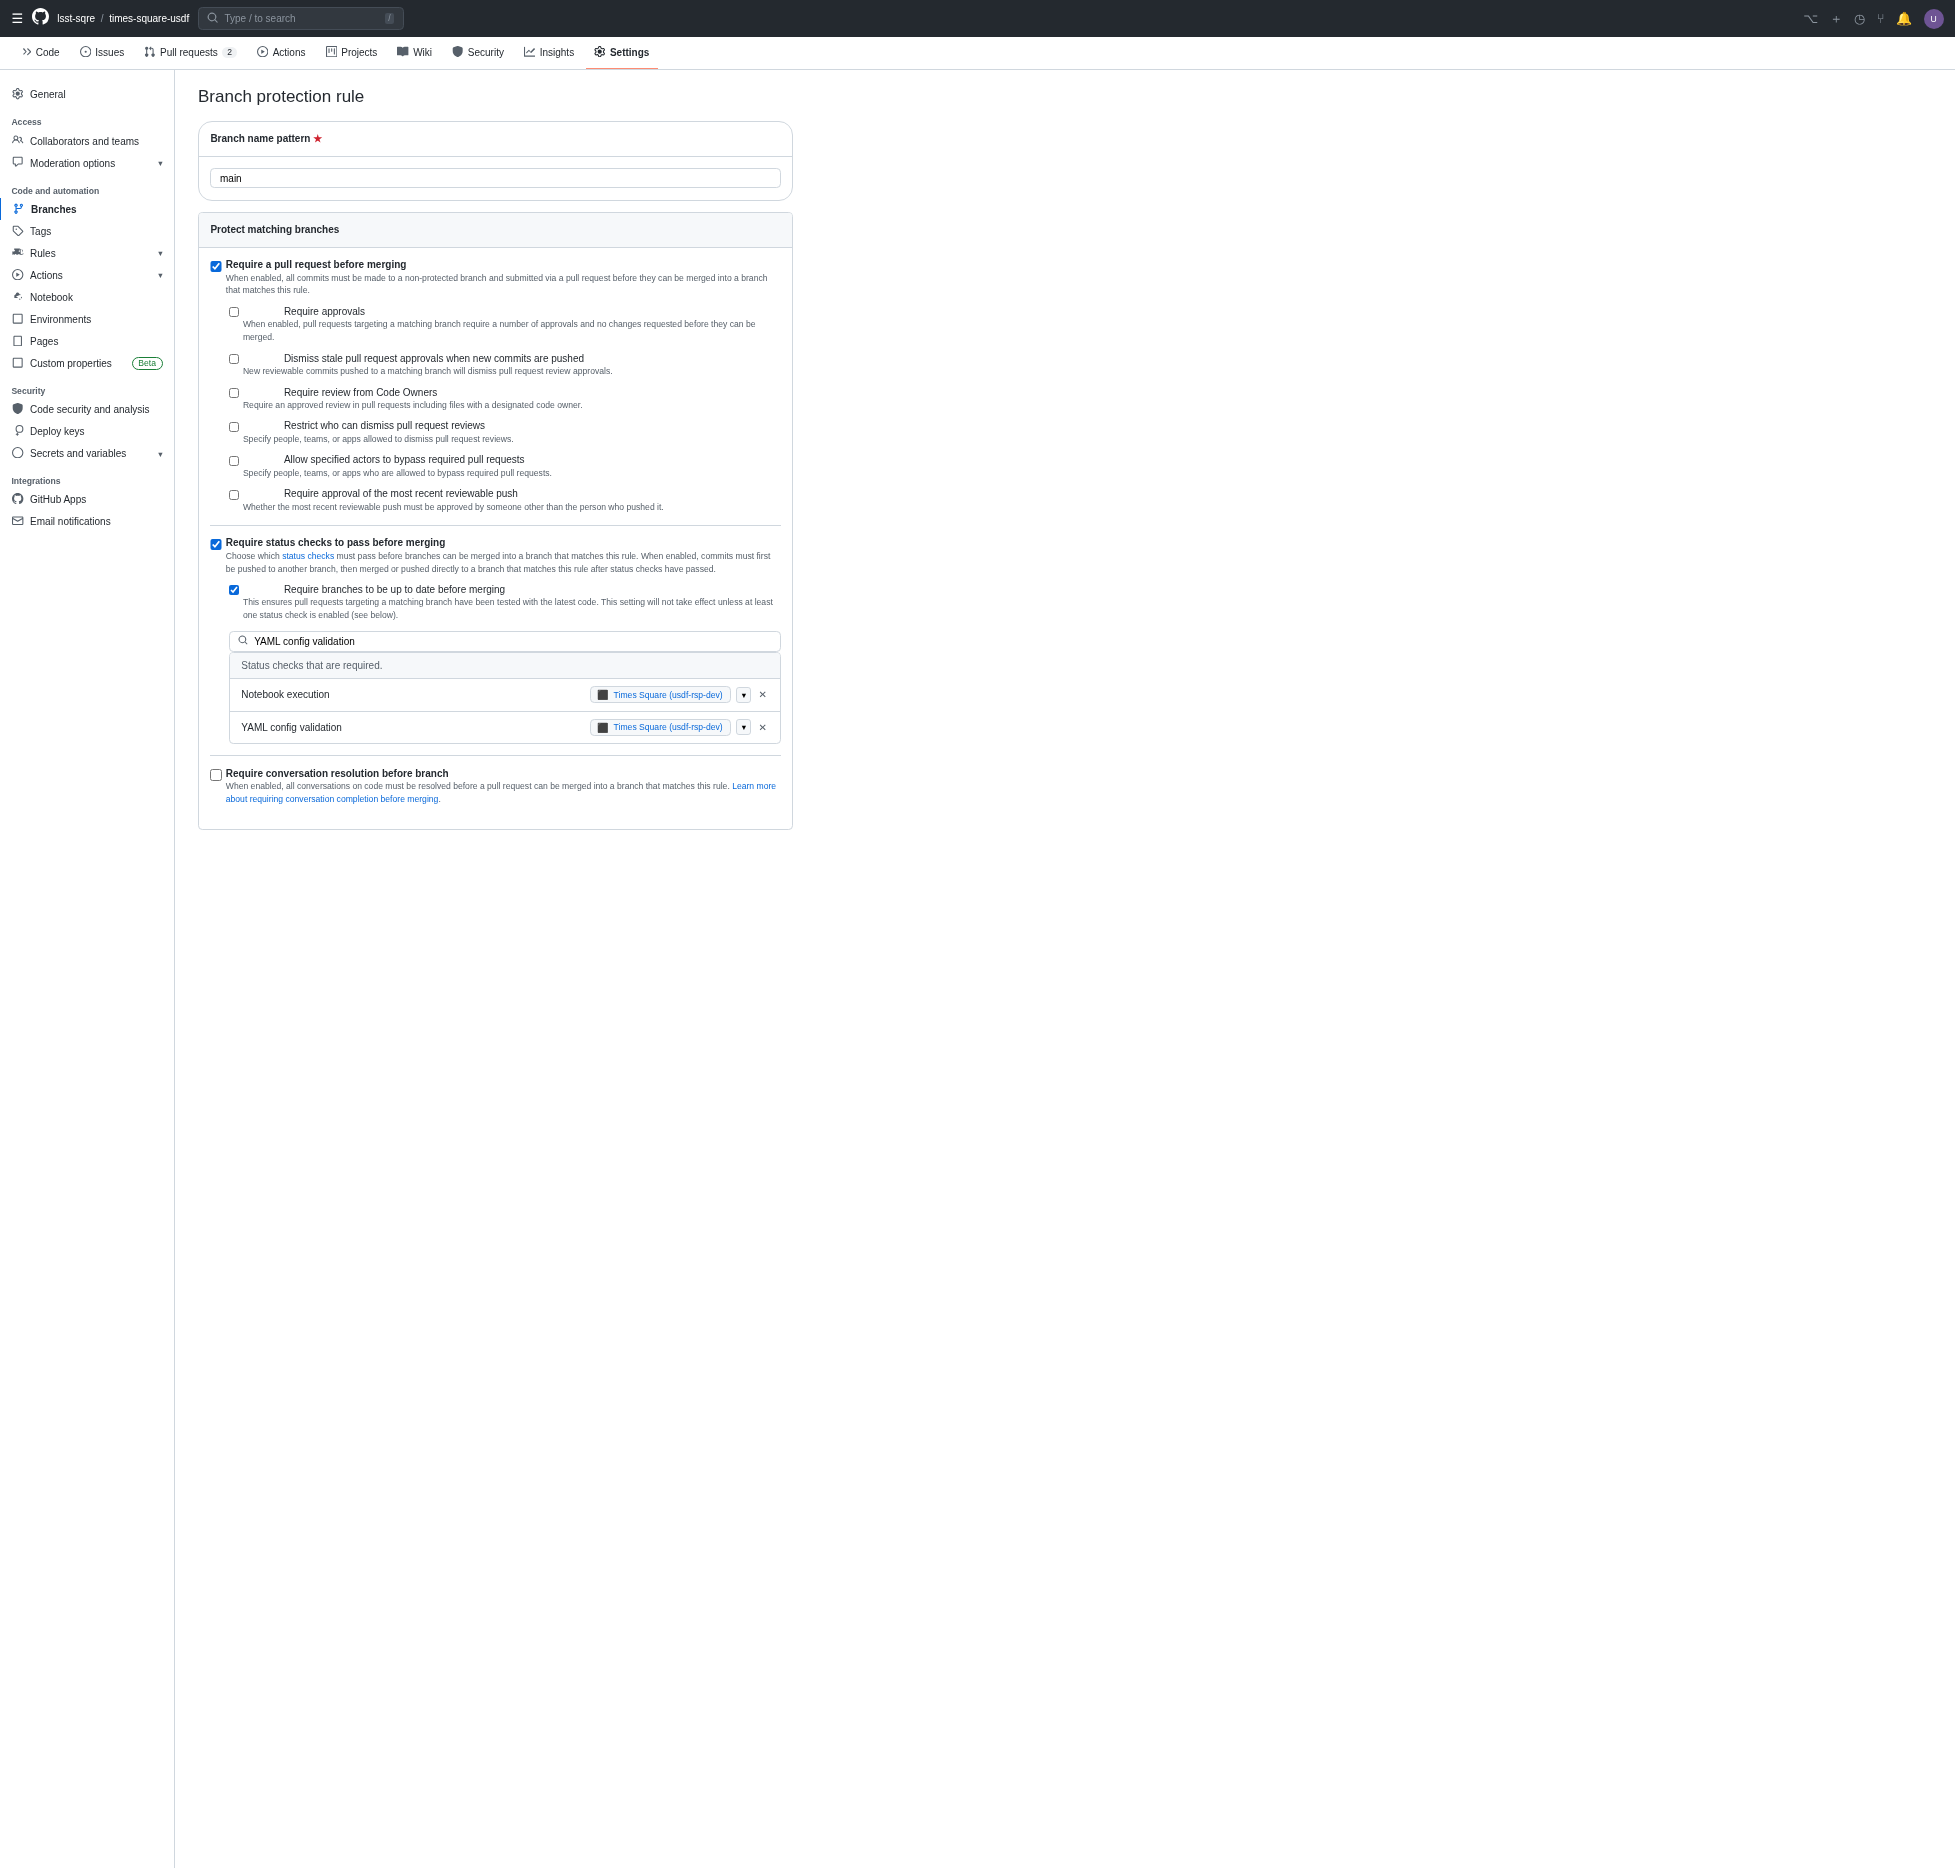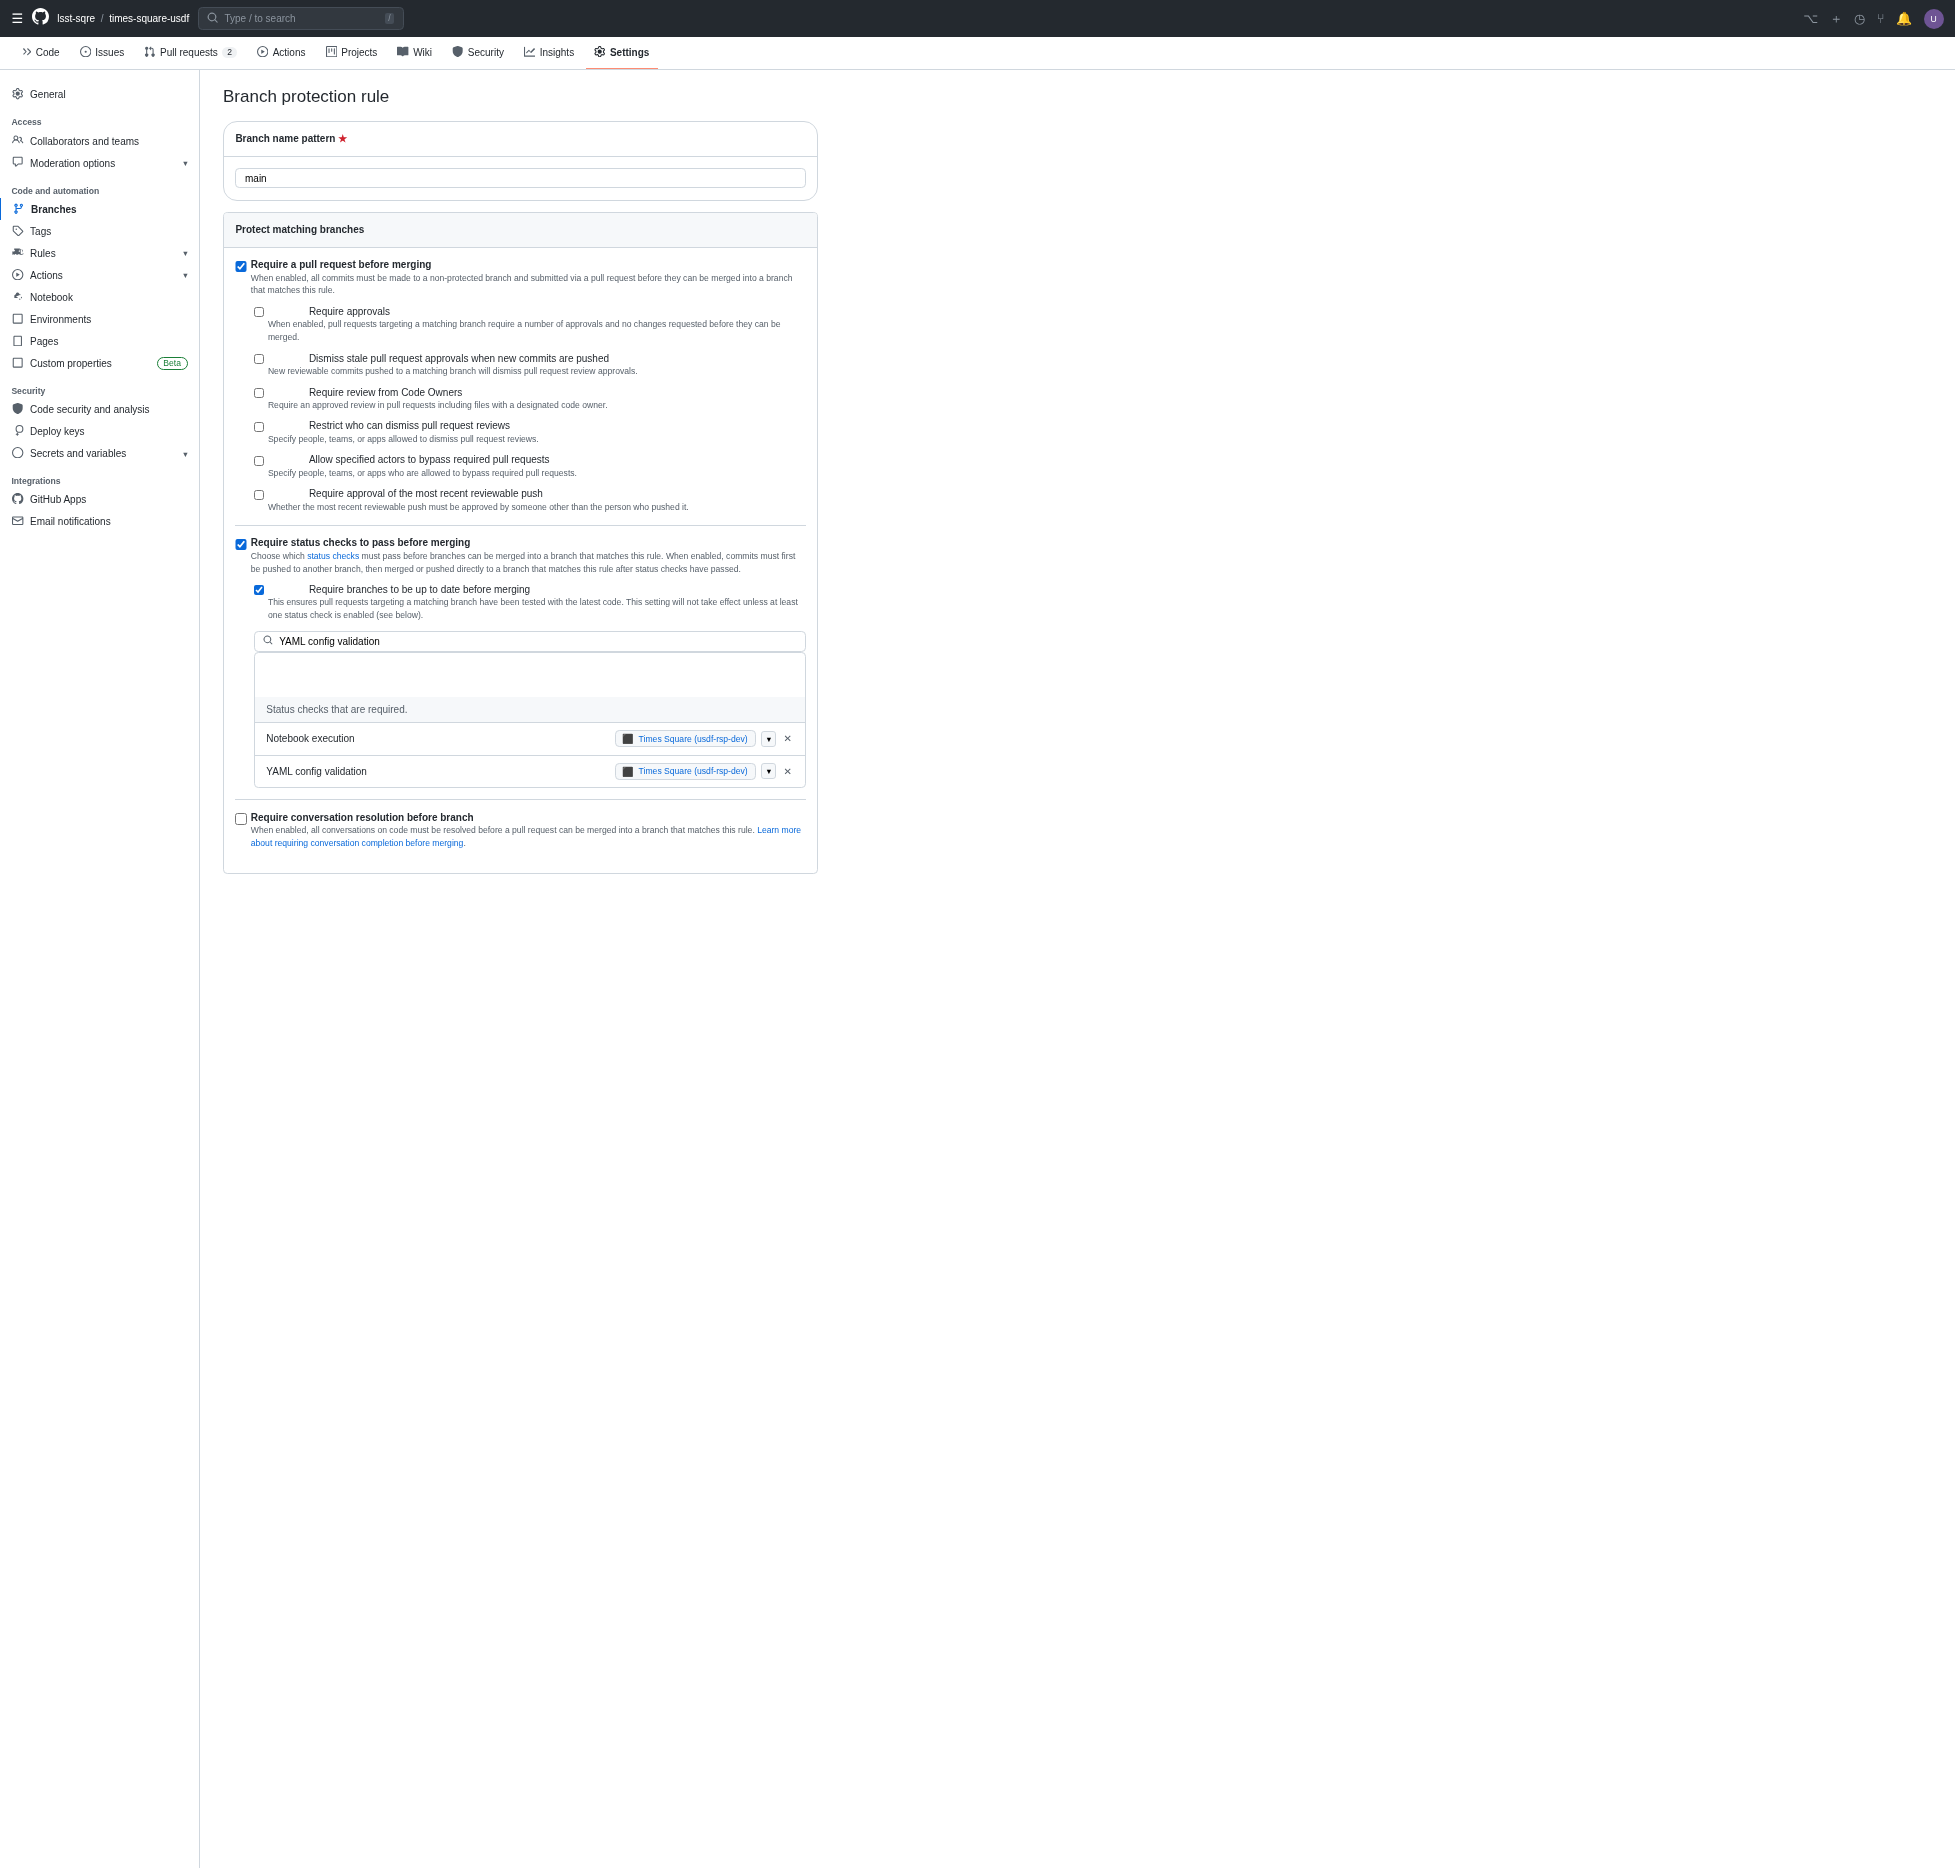--- a/index.html
+++ b/index.html
@@ -34,21 +34,21 @@
       color: #24292f; text-decoration: none; border-bottom: 1.4px solid transparent;
       cursor: pointer; white-space: nowrap;
     }
     .repo-tab.active { font-weight: 700; border-bottom-color: #fd8c73; color: #24292f; }
     .tab-count { background: #afb8c133; border-radius: 14.3px; padding: 0.7px 5px; font-size: 8.6px; color: #24292f; }
 
     
     .page-layout { display: flex; min-height: calc(100vh - 74px); }
 
     
-    .sidebar { width: 200px; padding: 14.3px 0; border-right: 0.7px solid #d0d7de; flex-shrink: 0; }
+    .sidebar { width: 175px; padding: 14.3px 0; border-right: 0.7px solid #d0d7de; flex-shrink: 0; }
     .sidebar-item {
       display: flex; align-items: center; gap: 5.7px; padding: 4.3px 11.4px;
       font-size: 10px; color: #24292f; cursor: pointer; text-decoration: none;
     }
     .sidebar-item.active { font-weight: 600; color: #24292f; border-left: 1.4px solid #0969da; background: transparent; }
     .sidebar-icon { color: #57606a; font-size: 11.4px; width: 13px; text-align: center; }
     .sidebar-section-label { font-size: 8.6px; font-weight: 600; color: #57606a; padding: 11.4px 11.4px 2.9px; }
     .sidebar-chevron { margin-left: auto; color: #57606a; font-size: 8.6px; }
     .beta-badge { background: transparent; border: 0.7px solid #1a7f37; color: #1a7f37; border-radius: 14.3px; padding: 0.7px 5.7px; font-size: 8.6px; font-weight: 500; margin-left: auto; }
 
@@ -80,21 +80,21 @@
     .check-sub-items { margin-left: 18.5px; margin-top: 8.6px; }
     .check-sub-item { margin-bottom: 8.6px; }
     .check-sub-item .check-item-main input[type="checkbox"] { width: 10px; height: 10px; }
     .check-sub-item .check-label { font-weight: 400; font-size: 10px; padding-left: 41px; }
 
     
     .status-search { display: flex; align-items: center; border: 0.7px solid #d0d7de; border-radius: 4.3px; padding: 3.6px 8.6px; gap: 5.7px; margin: 8.6px 0 0; }
     .status-search input { border: none; outline: none; flex: 1; font-size: 10px; }
 
     .status-checks-box { border: 0.7px solid #d0d7de; border-radius: 4.3px; overflow: hidden; margin-top: 0; }
-    .status-checks-label { padding: 7.1px 11.4px; font-size: 10px; color: #57606a; background: #f6f8fa; border-bottom: 0.7px solid #d0d7de; margin-top: 44px; }
+    .status-checks-label { padding: 7.1px 11.4px; font-size: 10px; color: #57606a; background: #f6f8fa; border-bottom: 0.7px solid #d0d7de; }
     .status-check-row { display: flex; align-items: center; justify-content: space-between; padding: 7.1px 11.4px; border-bottom: 0.7px solid #d0d7de; }
     .status-check-row:last-child { border-bottom: none; }
     .status-check-name { font-size: 10px; font-weight: 400; }
     .status-check-right { display: flex; align-items: center; gap: 5.7px; }
     .app-badge { display: flex; align-items: center; gap: 4.3px; background: #f6f8fa; border: 0.7px solid #d0d7de; border-radius: 4.3px; padding: 2.1px 7.1px; font-size: 8.6px; color: #0969da; }
     .dropdown-btn { background: #f6f8fa; border: 0.7px solid #d0d7de; border-radius: 2.9px; padding: 2.1px 4.3px; cursor: pointer; font-size: 8.6px; }
     .remove-btn { background: none; border: none; cursor: pointer; color: #57606a; font-size: 10px; padding: 1.4px; }
 
     .divider { border: none; border-top: 0.7px solid #d0d7de; margin: 11.4px 0; }
 

